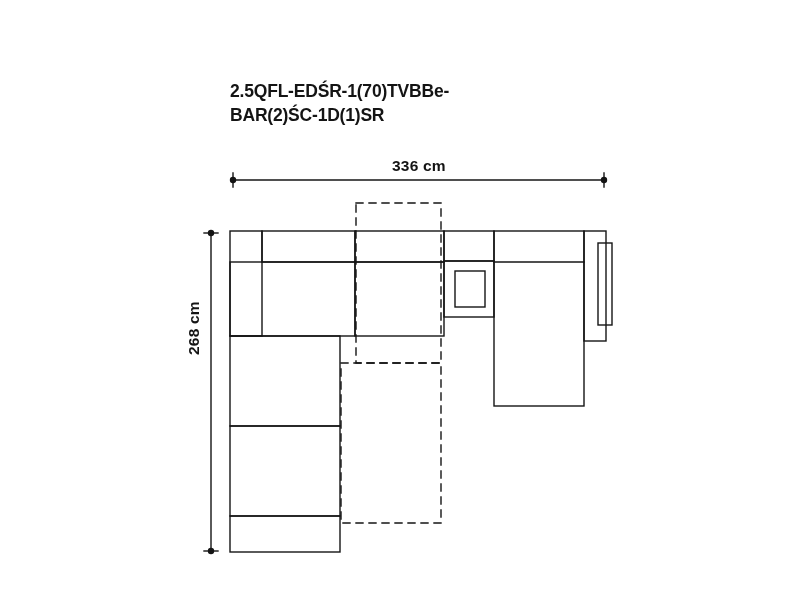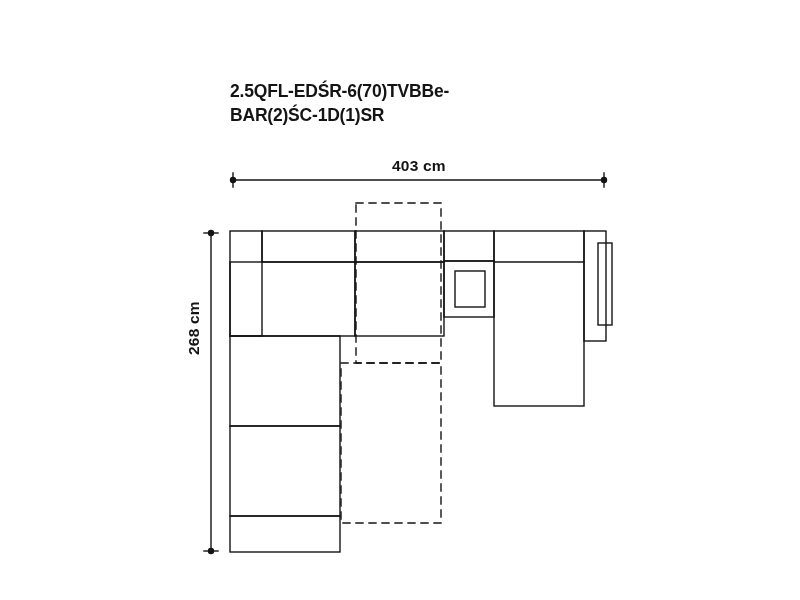--- a/index.html
+++ b/index.html
@@ -58,24 +58,24 @@
     top: 0;
     width: 800px;
     height: 600px;
   }
 </style>
 </head>
 <body>
 
 <div id="stage">
 
-  <div class="title">2.5QFL-EDŚR-6(70)TVBBe-
+  <div class="title">2.5QFL-EDŚR-1(70)TVBBe-
 BAR(2)ŚC-1D(1)SR</div>
 
-  <div class="dim-label" id="width-label">403 cm</div>
+  <div class="dim-label" id="width-label">336 cm</div>
   <div class="dim-label" id="height-label">268 cm</div>
 
   <svg id="drawing" viewBox="0 0 800 600">
     <g fill="none" stroke="#141414" stroke-width="1.4" stroke-linecap="square">
 
       <g>
         <line x1="232" y1="180" x2="605" y2="180"></line>
         <circle cx="233" cy="180" r="3.2" fill="#141414" stroke="none"></circle>
         <circle cx="604" cy="180" r="3.2" fill="#141414" stroke="none"></circle>
         <line x1="233" y1="173" x2="233" y2="187"></line>

